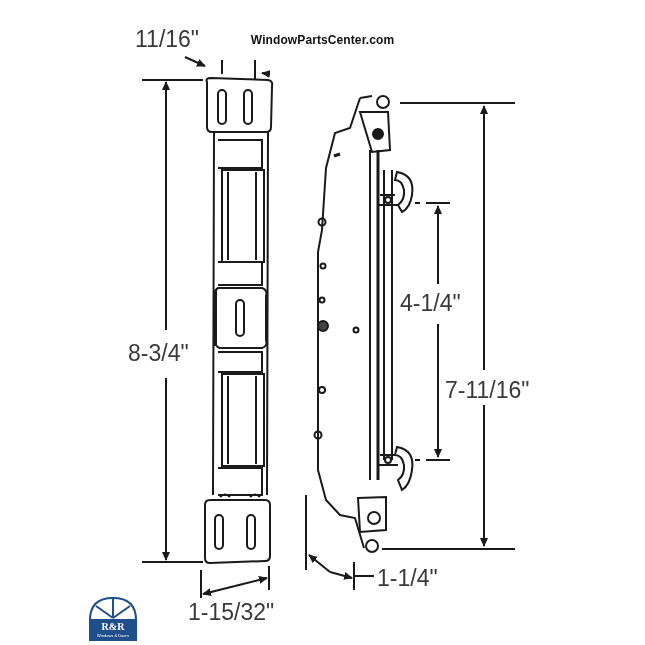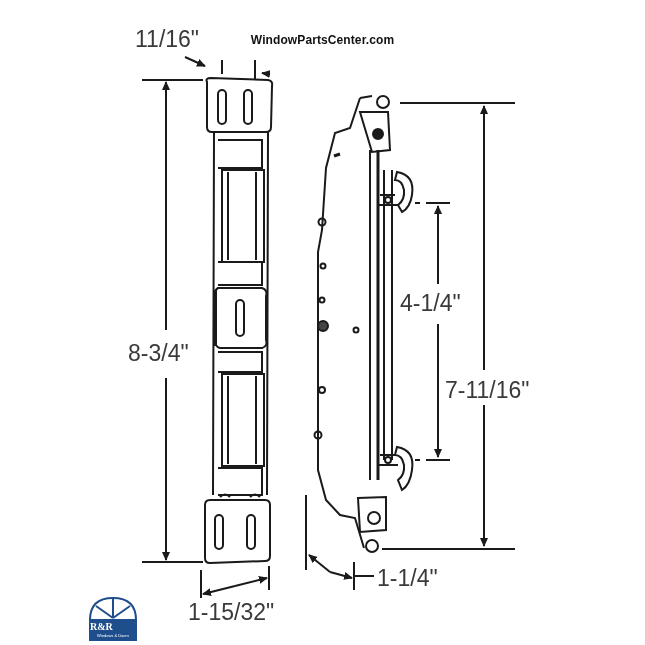--- a/index.html
+++ b/index.html
@@ -1,20 +1,20 @@
 <!DOCTYPE html>
 <html><head>
 <meta charset="utf-8">
 <style>
   html, body { margin:0; padding:0; background:#ffffff; }
   body { width:645px; height:645px; position:relative; overflow:hidden; font-family:"Liberation Sans", sans-serif; }
   .site-url { position:absolute; left:0; width:645px; top:5px; text-align:center; font-size:12px; font-weight:bold; color:#111; letter-spacing:0.1px;margin-top:28px; }
   .dim { position:absolute; font-family:"Liberation Sans", sans-serif; color:#3a3a3a; font-size:23px; white-space:nowrap; }
   svg.drawing { position:absolute; left:0; top:0; }
-  .logo-text { position:absolute; left:90px; top:622px; width:46px; text-align:left; color:#fff; font-family:"Liberation Serif", serif; font-size:10px; font-weight:bold; line-height:10px; }
+  .logo-text { position:absolute; left:90px; top:622px; width:46px; text-align:center; color:#fff; font-family:"Liberation Serif", serif; font-size:10px; font-weight:bold; line-height:10px; }
   .logo-sub { position:absolute; left:89px; top:633px; width:48px; text-align:center; color:#fff; font-size:4px; line-height:5px; }
 </style>
 </head>
 <body>
 
 <div class="site-url">WindowPartsCenter.com</div>
 
 <svg class="drawing" width="645" height="645" viewBox="0 0 645 645">
   <defs>
     <marker id="arr" markerWidth="10" markerHeight="10" refX="8" refY="5" orient="auto" markerUnits="userSpaceOnUse">

